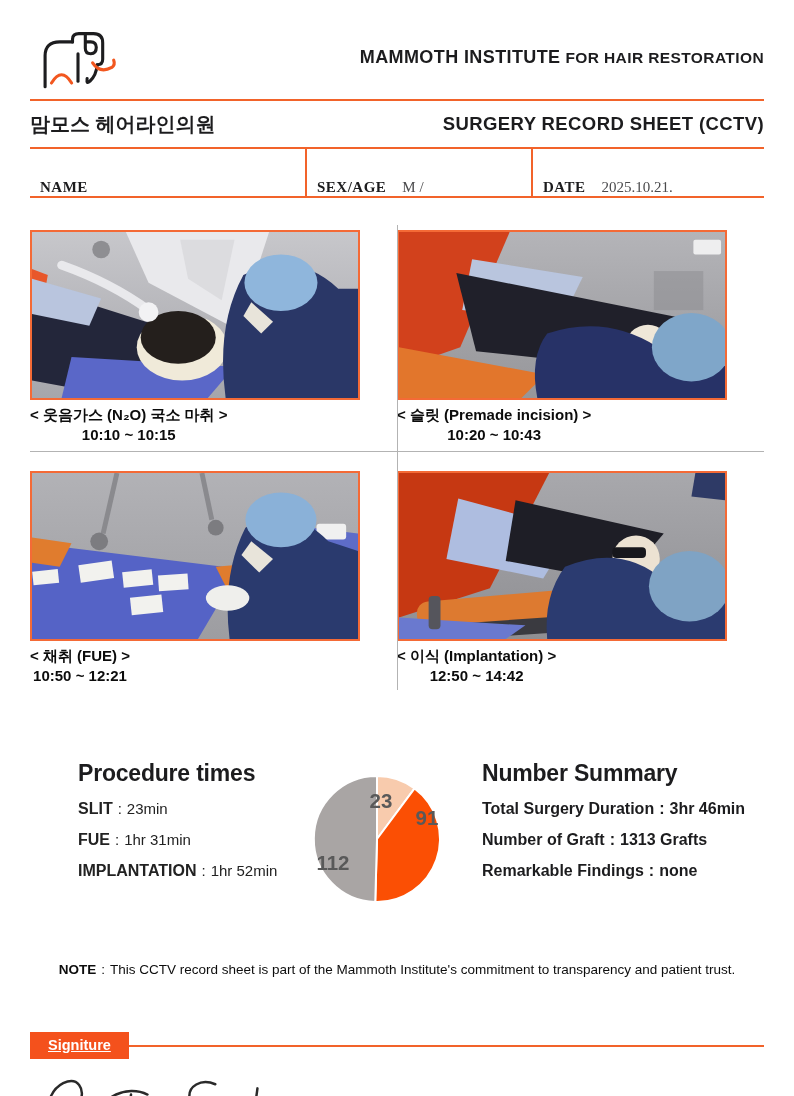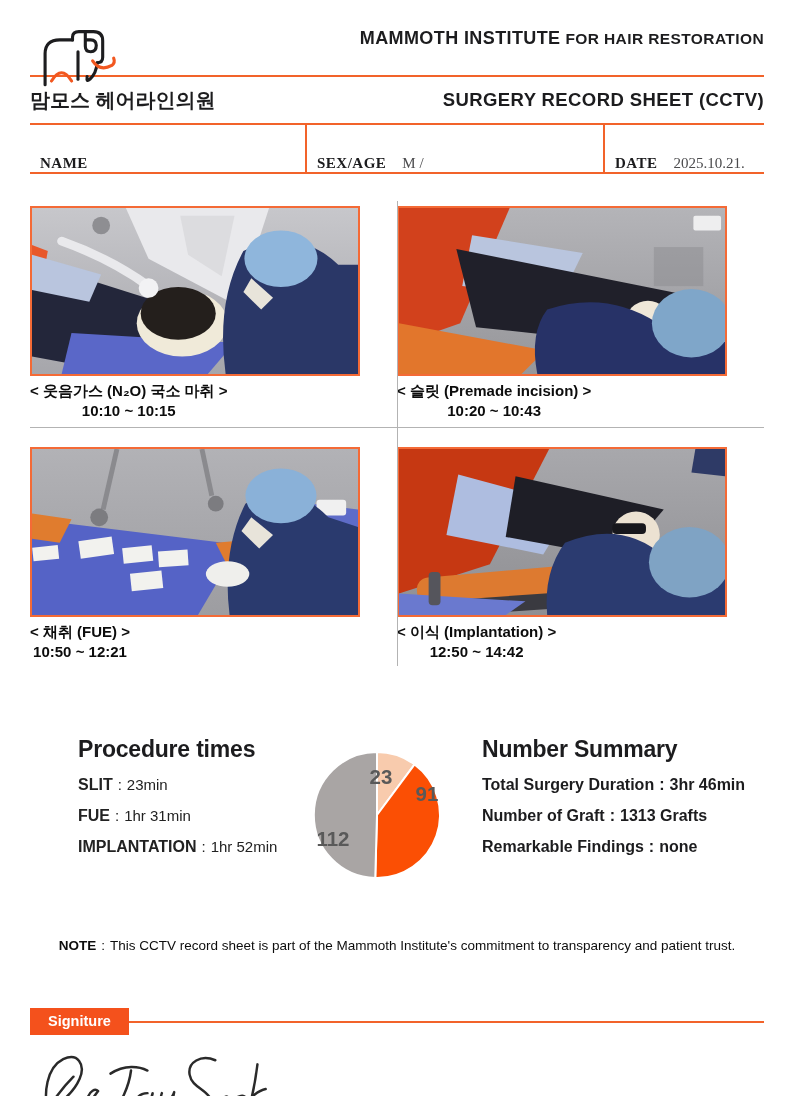--- a/index.html
+++ b/index.html
@@ -6,37 +6,37 @@
     --accent:#f2632a;
     --badge:#f4511c;
     --divider:#b3b3b3;
     --ink:#1c1c1e;
   }
   *{margin:0;padding:0;box-sizing:border-box;}
   body{background:#fff;font-family:"Liberation Sans","DejaVu Sans",sans-serif;color:var(--ink);}
   .page{width:794px;height:1096px;position:relative;background:#fff;overflow:hidden;}
 
   
-  .header{margin:4px 30px;padding-top:24px;height:67px;display:flex;justify-content:space-between;align-items:flex-start;}
+  .header{margin:16px 30px;padding-top:24px;height:67px;display:flex;justify-content:space-between;align-items:center;}
   .logo{width:88px;height:64px;margin-left:4px;}
   .inst-title{padding-bottom:9px;white-space:nowrap;letter-spacing:.4px;}
   .inst-main{font-size:18px;font-weight:800;}
   .inst-sub{font-size:15.5px;font-weight:700;}
   .rule{height:2px;background:var(--accent);margin:0 30px;}
 
   
   .subheader{margin:0 30px;height:46px;display:flex;align-items:center;justify-content:space-between;}
   .clinic-kr{font-size:20px;font-weight:700;}
   .sheet-title{font-size:18.5px;font-weight:800;letter-spacing:.4px;}
 
   
   .ptable{margin:0 30px;height:51px;display:flex;border-top:2px solid var(--accent);border-bottom:2px solid var(--accent);}
   .pcell{display:flex;align-items:flex-end;padding-left:10px;gap:16px;font-family:Liberation Serif, serif;}
   .pcell.c1{width:275px;}
-  .pcell.c2{width:300px;border-left:2px solid var(--accent);border-right:2px solid var(--accent);}
+  .pcell.c2{width:228px;border-left:2px solid var(--accent);border-right:2px solid var(--accent);}
   .pcell.c3{flex:1;}
   .plabel{font-weight:800;font-size:15px;letter-spacing:.5px;}
   .pvalue{font-size:15px;color:#4b4b4d;}
 
   
   .photos{margin:24px 30px 0;position:relative;}
   .ph-row{display:flex;}
   .ph-cell{width:50%;display:flex;flex-direction:column;align-items:flex-start;padding:8px 0 10px;}
   .ph-row.r2 .ph-cell{padding-top:16px;}
   .photo{width:330px;height:170px;border:2px solid #f46a36;background:#9a9a9e;}
@@ -55,21 +55,21 @@
   .pie-wrap{flex:0 0 150px;margin-top:4px;}
   .summary{flex:1;padding-left:30px;}
   .sum-line{margin-top:13px;font-size:16px;font-weight:700;}
 
   
   .note{margin-top:44px;text-align:center;font-size:13.5px;color:#0d0d0d;}
   .note b{font-weight:700;}
 
   
   .sig-row{margin:55px 30px 0;display:flex;align-items:center;}
-  .sig-badge{background:var(--badge);color:#fff;font-weight:700;font-size:14.5px;padding:5px 18px 6px;}
+  .sig-badge{background:var(--badge);color:#fff;font-weight:700;font-size:14.5px;padding:5px 18px 6px;text-decoration:underline;}
   .sig-line{flex:1;height:2px;background:var(--accent);}
   .sig-script{margin:16px 0 0 38px;width:258px;height:74px;}
 </style>
 </head>
 <body>
 
 <div class="page">
 
   
   <div class="header">

